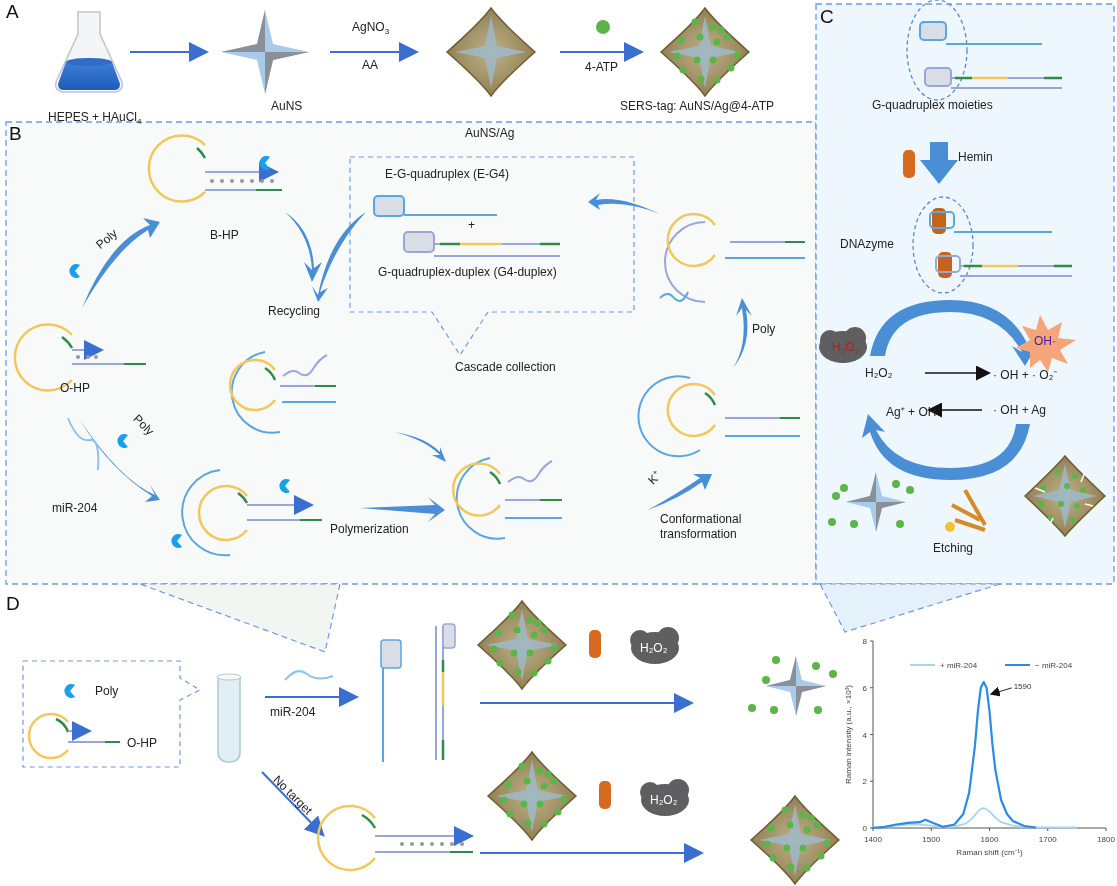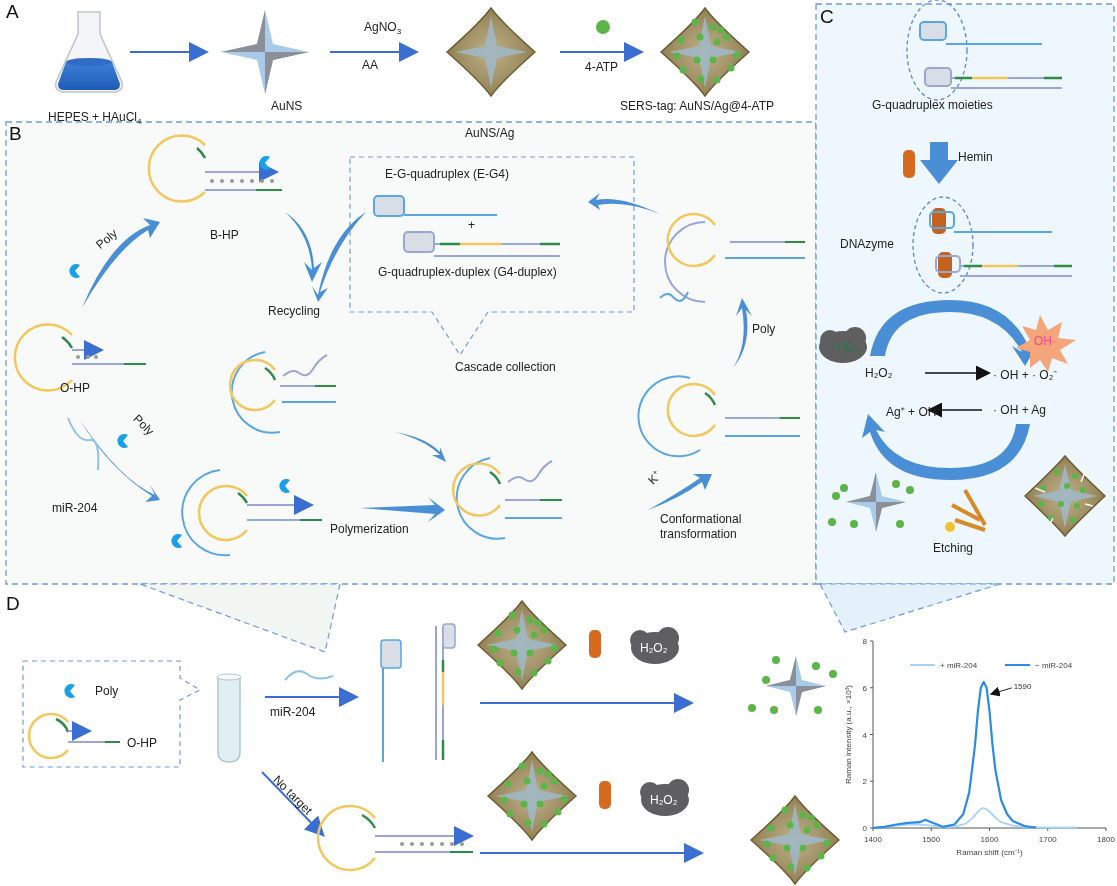--- a/index.html
+++ b/index.html
@@ -457,21 +457,21 @@
     </g>
 </svg>
 
 <div class="panel-letter" style="left:6px;top:1px;">A</div>
 <div class="panel-letter" style="left:9px;top:123px;">B</div>
 <div class="panel-letter" style="left:820px;top:6px;">C</div>
 <div class="panel-letter" style="left:6px;top:593px;">D</div>
 
 <div class="lbl" style="left:48px;top:110px;"><span>HEPES + HAuCl</span><span class="sub">4</span></div>
 <div class="lbl" style="left:248px;top:99px;margin-left:23px;">AuNS</div>
-<div class="lbl" style="left:352px;top:20px;margin-left:12px;"><span>AgNO</span><span class="sub">3</span></div>
+<div class="lbl" style="left:352px;top:20px;"><span>AgNO</span><span class="sub">3</span></div>
 <div class="lbl" style="left:362px;top:58px;">AA</div>
 <div class="lbl" style="left:465px;top:99px;margin-top:27px;">AuNS/Ag</div>
 <div class="lbl" style="left:585px;top:60px;">4-ATP</div>
 <div class="lbl" style="left:620px;top:99px;">SERS-tag: AuNS/Ag@4-ATP</div>
 
 <div class="lbl" style="left:210px;top:201px;margin-top:27px;">B-HP</div>
 <div class="lbl" style="left:95px;top:232px;transform:rotate(-40deg);">Poly</div>
 <div class="lbl" style="left:60px;top:381px;">O-HP</div>
 <div class="lbl" style="left:268px;top:304px;">Recycling</div>
 <div class="lbl" style="left:385px;top:167px;">E-G-quadruplex (E-G4)</div>
@@ -482,22 +482,22 @@
 <div class="lbl" style="left:132px;top:418px;transform:rotate(45deg);">Poly</div>
 <div class="lbl" style="left:52px;top:501px;">miR-204</div>
 <div class="lbl" style="left:330px;top:522px;">Polymerization</div>
 <div class="lbl" style="left:648px;top:470px;transform:rotate(-45deg);"><span>K</span><span class="sup">+</span></div>
 <div class="lbl" style="left:660px;top:512px;">Conformational</div>
 <div class="lbl" style="left:660px;top:527px;">transformation</div>
 
 <div class="lbl" style="left:872px;top:98px;">G-quadruplex moieties</div>
 <div class="lbl" style="left:958px;top:150px;">Hemin</div>
 <div class="lbl" style="left:840px;top:237px;">DNAzyme</div>
-<div class="lbl" style="left:832px;top:340px;color:#15803d;"><span>H</span><span class="sub">2</span><span>O</span><span class="sub">2</span></div>
-<div class="lbl" style="left:1034px;top:334px;color:#ec4899;">OH·</div>
+<div class="lbl" style="left:832px;top:340px;color:#b91c1c;"><span>H</span><span class="sub">2</span><span>O</span><span class="sub">2</span></div>
+<div class="lbl" style="left:1034px;top:334px;color:#4c1d95;">OH·</div>
 <div class="lbl" style="left:865px;top:366px;">H₂O₂</div>
 <div class="lbl" style="left:993px;top:366px;">· OH  +  · O₂⁻</div>
 <div class="lbl" style="left:886px;top:403px;">Ag⁺ + OH⁻</div>
 <div class="lbl" style="left:993px;top:403px;">· OH + Ag</div>
 <div class="lbl" style="left:933px;top:541px;">Etching</div>
 
 <div class="lbl" style="left:95px;top:684px;">Poly</div>
 <div class="lbl" style="left:127px;top:736px;">O-HP</div>
 <div class="lbl" style="left:270px;top:705px;">miR-204</div>
 <div class="lbl" style="left:268px;top:788px;transform:rotate(45deg);">No target</div>

